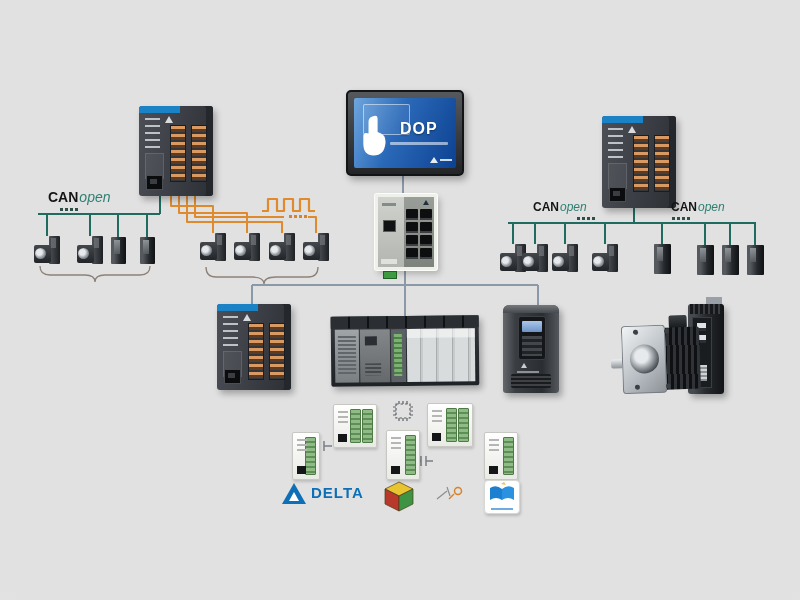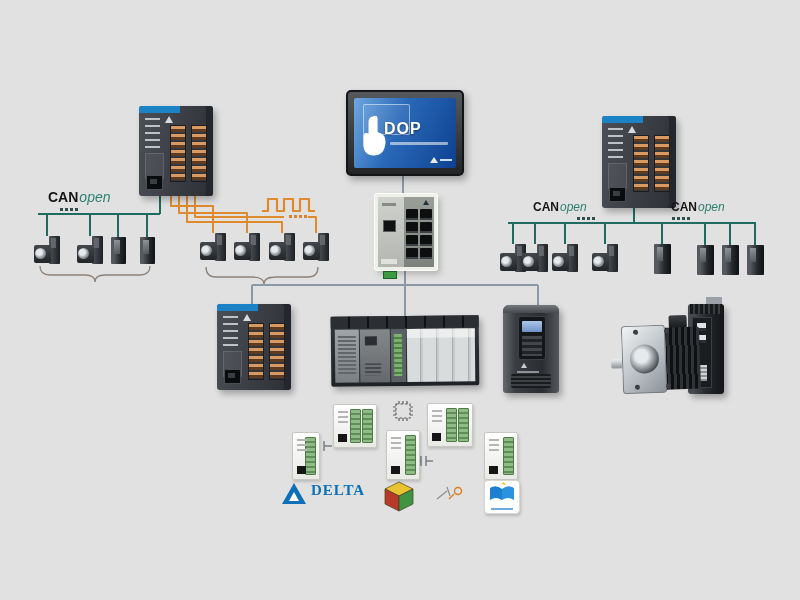--- a/index.html
+++ b/index.html
@@ -30,21 +30,21 @@
   .plc .port{position:absolute;left:7px;bottom:6px;width:15px;height:13px;background:#0b0c0d;border:1px solid #4a4e52;}
   .plc .port::after{content:'';position:absolute;left:3px;top:3px;width:7px;height:5px;background:#3a3e42;}
 
   
   .hmi{background:linear-gradient(#55595d,#222426);border:2px solid #131416;border-radius:5px;
     box-shadow:3px 4px 7px rgba(0,0,0,.3);}
   .hmi-screen{position:absolute;inset:6px;border-radius:2px;overflow:hidden;
     background:linear-gradient(112deg,#6ea6de 0%,#2a69b8 42%,#0d4191 100%);}
   .hmi-win{position:absolute;left:9px;top:6px;width:45px;height:29px;border:1px solid rgba(255,255,255,.5);
     border-radius:2px;background:rgba(255,255,255,.07);}
-  .hmi-title{position:absolute;left:30px;top:22px;font-size:16px;font-weight:800;color:#fff;
+  .hmi-title{position:absolute;left:46px;top:22px;font-size:16px;font-weight:800;color:#fff;
     letter-spacing:1px;text-shadow:0 1px 2px rgba(0,0,0,.45);}
   .hmi-sub{position:absolute;left:36px;top:44px;width:58px;height:3px;background:rgba(255,255,255,.55);border-radius:1px;}
   .hmi-brand-tri{position:absolute;right:18px;bottom:5px;width:0;height:0;
     border-left:4px solid transparent;border-right:4px solid transparent;border-bottom:6px solid #e8ecef;}
   .hmi-brand-bar{position:absolute;right:4px;bottom:7px;width:12px;height:2px;background:rgba(255,255,255,.8);}
 
   
   .switch{background:#eef0ea;border-radius:2px;box-shadow:0 0 0 1px #fcfcfa,3px 4px 6px rgba(0,0,0,.22);}
   .sw-left{position:absolute;left:3px;top:3px;bottom:3px;width:26px;background:linear-gradient(#d0d3cd,#b2b5b0);}
   .sw-right{position:absolute;right:3px;top:3px;bottom:3px;width:30px;background:linear-gradient(#9a9e99,#7e827d);}
@@ -136,21 +136,21 @@
   .wb-green{position:absolute;right:3px;top:4px;bottom:4px;width:9px;border:1px solid #4e7a46;border-radius:1px;
     background:repeating-linear-gradient(180deg,#8fbb86 0 3px,#5f8e57 3px 5px);}
   .wb-green.g2{right:15px;}
   .wb-port{position:absolute;left:4px;bottom:5px;width:9px;height:8px;background:#131517;}
   .wb-lines{position:absolute;left:4px;top:6px;width:10px;height:14px;
     background:repeating-linear-gradient(180deg,#b4b7b3 0 2px,transparent 2px 5px);}
 
   .book-tile{background:#fff;border:1px solid #d8d8d4;border-radius:4px;box-shadow:1px 2px 3px rgba(0,0,0,.18);}
   .book-caption{position:absolute;left:6px;bottom:3px;width:22px;height:2px;background:#1d7fd0;opacity:.65;}
 
-  .delta-logo{display:flex;align-items:flex-start;font-family:Liberation Serif, serif;}
+  .delta-logo{display:flex;align-items:center;}
   .dl-tri{position:relative;width:0;height:0;border-left:12px solid transparent;border-right:12px solid transparent;
     border-bottom:21px solid #0d6fb8;}
   .dl-tri::after{content:'';position:absolute;left:-5px;top:9px;width:0;height:0;
     border-left:5px solid transparent;border-right:5px solid transparent;border-bottom:9px solid #fff;}
   .dl-text{color:#0d6fb8;font-weight:800;font-size:15px;letter-spacing:1px;margin-left:5px;line-height:1;padding-bottom:2px;}
 </style>
 </head>
 <body>
 
 <div id="stage">

